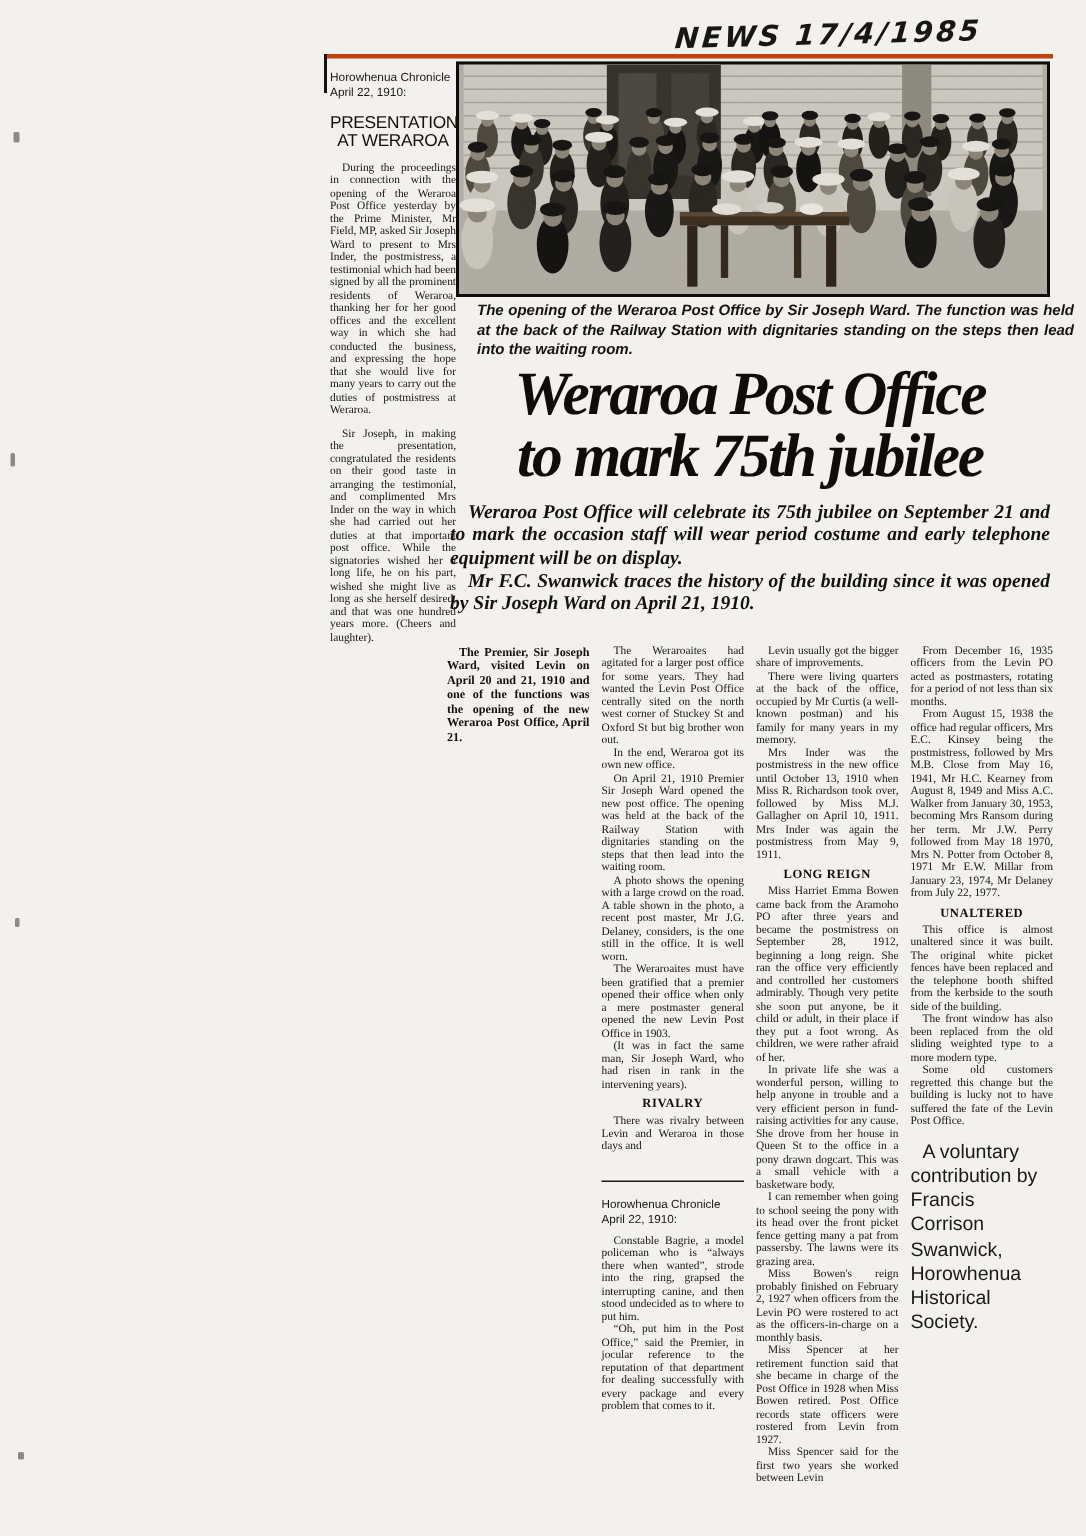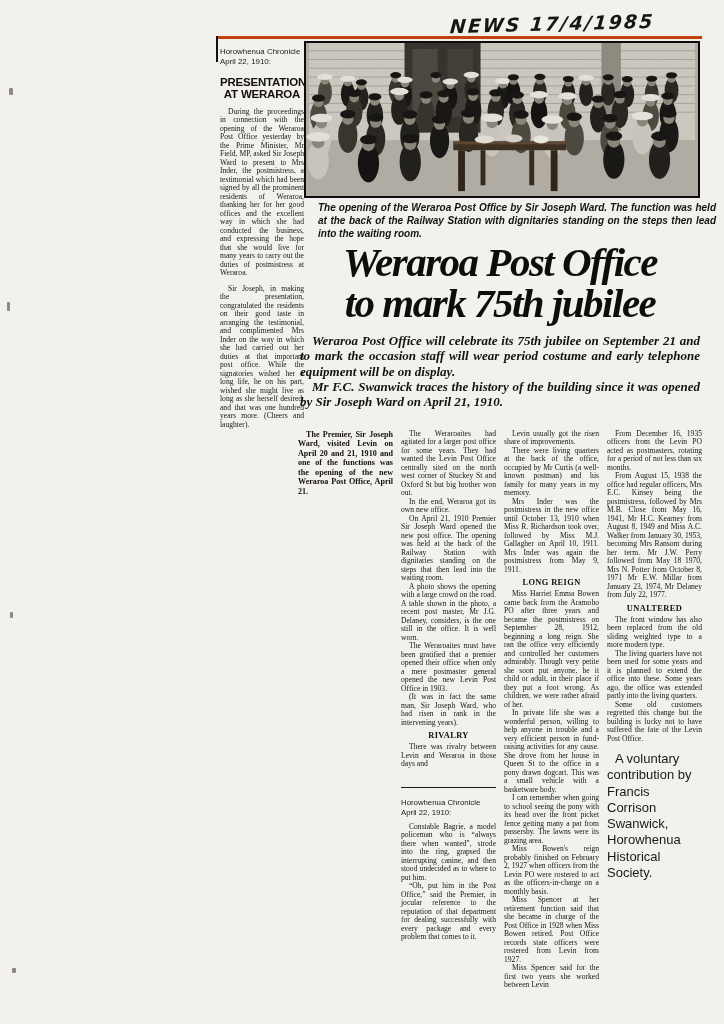--- a/index.html
+++ b/index.html
@@ -11,21 +11,21 @@
         font-family:"DejaVu Sans",sans-serif;font-style:italic;font-weight:700;
         font-size:19px;letter-spacing:2px;color:#181614;transform:rotate(-1.5deg) skewX(-6deg);}
 
   .clipping{position:absolute;left:218px;top:36px;width:484px;height:982px;border-top:3px solid #c2410c;}
   .clip-tick{position:absolute;left:-2px;top:-3px;width:2px;height:26px;background:#14120f;}
 
   
   .leftcol{position:absolute;left:2px;top:8px;width:84px;}
   .src{font-family:"Liberation Sans",sans-serif;font-size:7.9px;line-height:1.25;color:#1b1916;}
   .src span{display:block;}
-  .lefthead{font-family:"Liberation Sans",sans-serif;font-weight:700;font-size:11.5px;
+  .lefthead{font-family:"Liberation Sans",sans-serif;font-weight:400;font-size:11.5px;
             line-height:1.05;text-align:center;margin:9px 0 8px;letter-spacing:-.2px;color:#121009;}
   .lefthead span{display:block;}
   .serifp p{font-size:7.6px;line-height:1.12;text-align:justify;text-indent:8px;margin:0;color:#171511;}
   .leftcol .serifp p{margin-bottom:7px;}
 
   
   .photo{position:absolute;left:86px;top:2px;width:392px;height:153px;border:2px solid #0d0c0a;
          background:#b5b1a8;overflow:hidden;}
   .caption{position:absolute;left:100px;top:162px;width:398px;
            font-family:"Liberation Sans",sans-serif;font-weight:700;font-style:italic;
@@ -309,21 +309,21 @@
             <span>April 22, 1910:</span>
           </div>
           <div class="serifp">
               <p>Constable Bagrie, a model policeman who is “always there when wanted”, strode into the ring, grapsed the interrupting canine, and then stood undecided as to where to put him.</p>
               <p>“Oh, put him in the Post Office,” said the Premier, in jocular reference to the reputation of that department for dealing successfully with every package and every problem that comes to it.</p>
             </div>
         </div>
 
         <div class="col">
           <div class="serifp">
-              <p>Levin usually got the risen share of improvements.</p>
+              <p>Levin usually got the bigger share of improvements.</p>
               <p>There were living quarters at the back of the office, occupied by Mr Curtis (a well-known postman) and his family for many years in my memory.</p>
               <p>Mrs Inder was the postmistress in the new office until October 13, 1910 when Miss R. Richardson took over, followed by Miss M.J. Gallagher on April 10, 1911. Mrs Inder was again the postmistress from May 9, 1911.</p>
             </div>
           <div class="shead">LONG REIGN</div>
           <div class="serifp">
               <p>Miss Harriet Emma Bowen came back from the Aramoho PO after three years and became the postmistress on September 28, 1912, beginning a long reign. She ran the office very efficiently and controlled her customers admirably. Though very petite she soon put anyone, be it child or adult, in their place if they put a foot wrong. As children, we were rather afraid of her.</p>
               <p>In private life she was a wonderful person, willing to help anyone in trouble and a very efficient person in fund-raising activities for any cause. She drove from her house in Queen St to the office in a pony drawn dogcart. This was a small vehicle with a basketware body.</p>
               <p>I can remember when going to school seeing the pony with its head over the front picket fence getting many a pat from passersby. The lawns were its grazing area.</p>
               <p>Miss Bowen's reign probably finished on February 2, 1927 when officers from the Levin PO were rostered to act as the officers-in-charge on a monthly basis.</p>
               <p>Miss Spencer at her retirement function said that she became in charge of the Post Office in 1928 when Miss Bowen retired. Post Office records state officers were rostered from Levin from 1927.</p>
@@ -331,22 +331,22 @@
             </div>
         </div>
 
         <div class="col">
           <div class="serifp">
               <p>From December 16, 1935 officers from the Levin PO acted as postmasters, rotating for a period of not less than six months.</p>
               <p>From August 15, 1938 the office had regular officers, Mrs E.C. Kinsey being the postmistress, followed by Mrs M.B. Close from May 16, 1941, Mr H.C. Kearney from August 8, 1949 and Miss A.C. Walker from January 30, 1953, becoming Mrs Ransom during her term. Mr J.W. Perry followed from May 18 1970, Mrs N. Potter from October 8, 1971 Mr E.W. Millar from January 23, 1974, Mr Delaney from July 22, 1977.</p>
             </div>
           <div class="shead">UNALTERED</div>
           <div class="serifp">
+              <p>This office is almost unaltered since it was built. The original white picket fences have been replaced and the telephone booth shifted from the kerbside to the south side of the building.</p>
               <p>The front window has also been replaced from the old sliding weighted type to a more modern type.</p>
-              <p>The living quarters have not been used for some years and it is planned to extend the office into these. Some years ago, the office was extended partly into the living quarters.</p>
               <p>Some old customers regretted this change but the building is lucky not to have suffered the fate of the Levin Post Office.</p>
             </div>
           <div class="credit">A voluntary contribution by Francis Corrison Swanwick, Horowhenua Historical Society.</div>
         </div>
 
       </div>
     </div>
   </div>
 </div>
 

